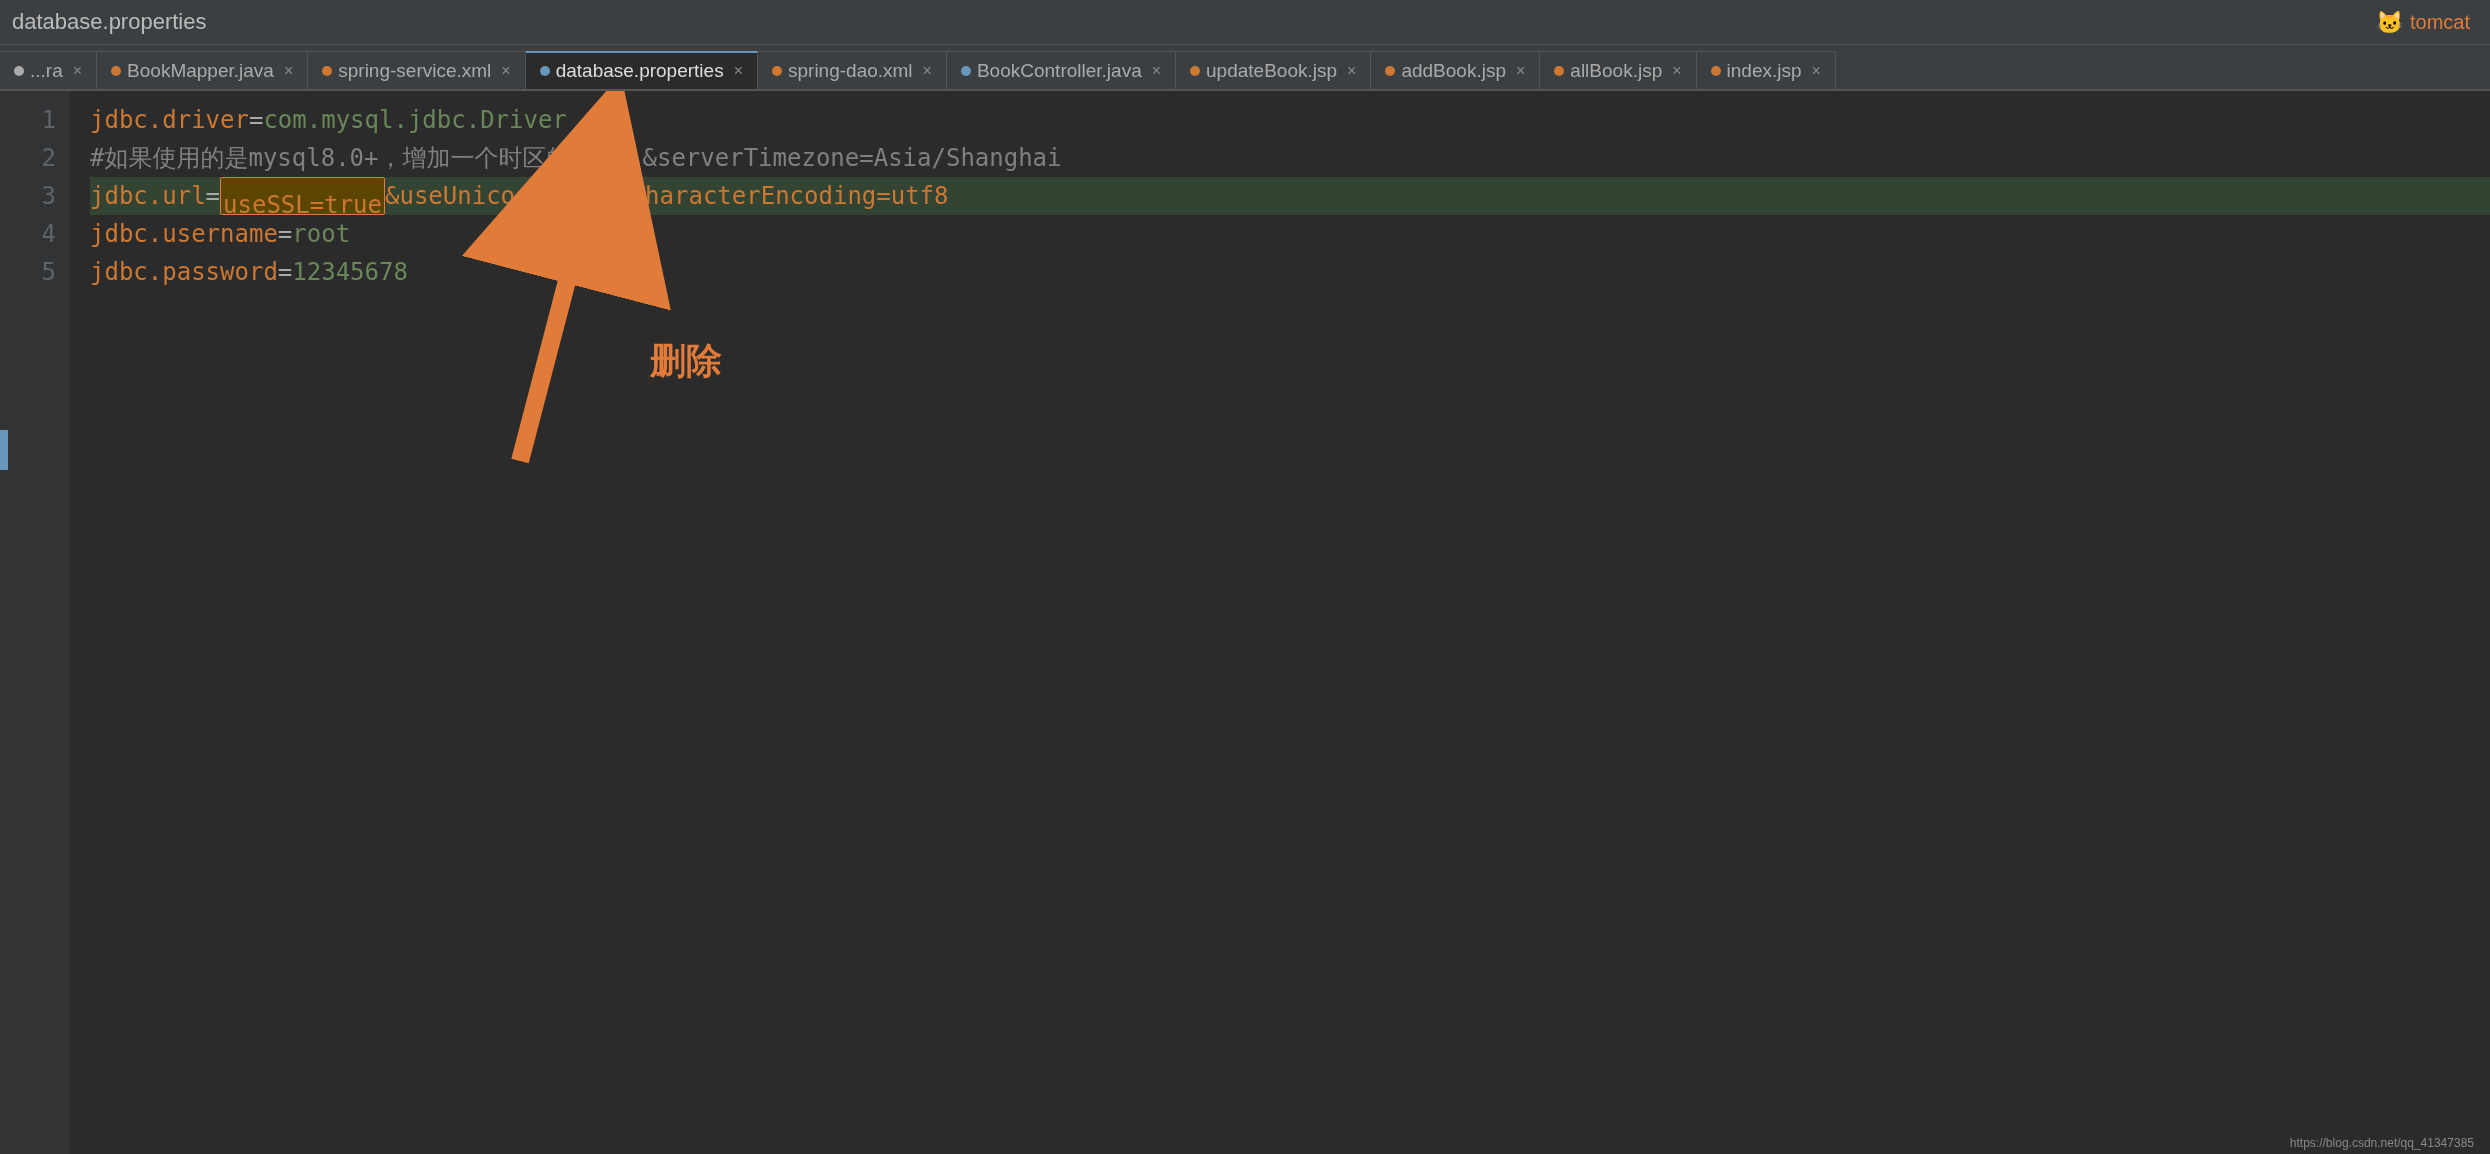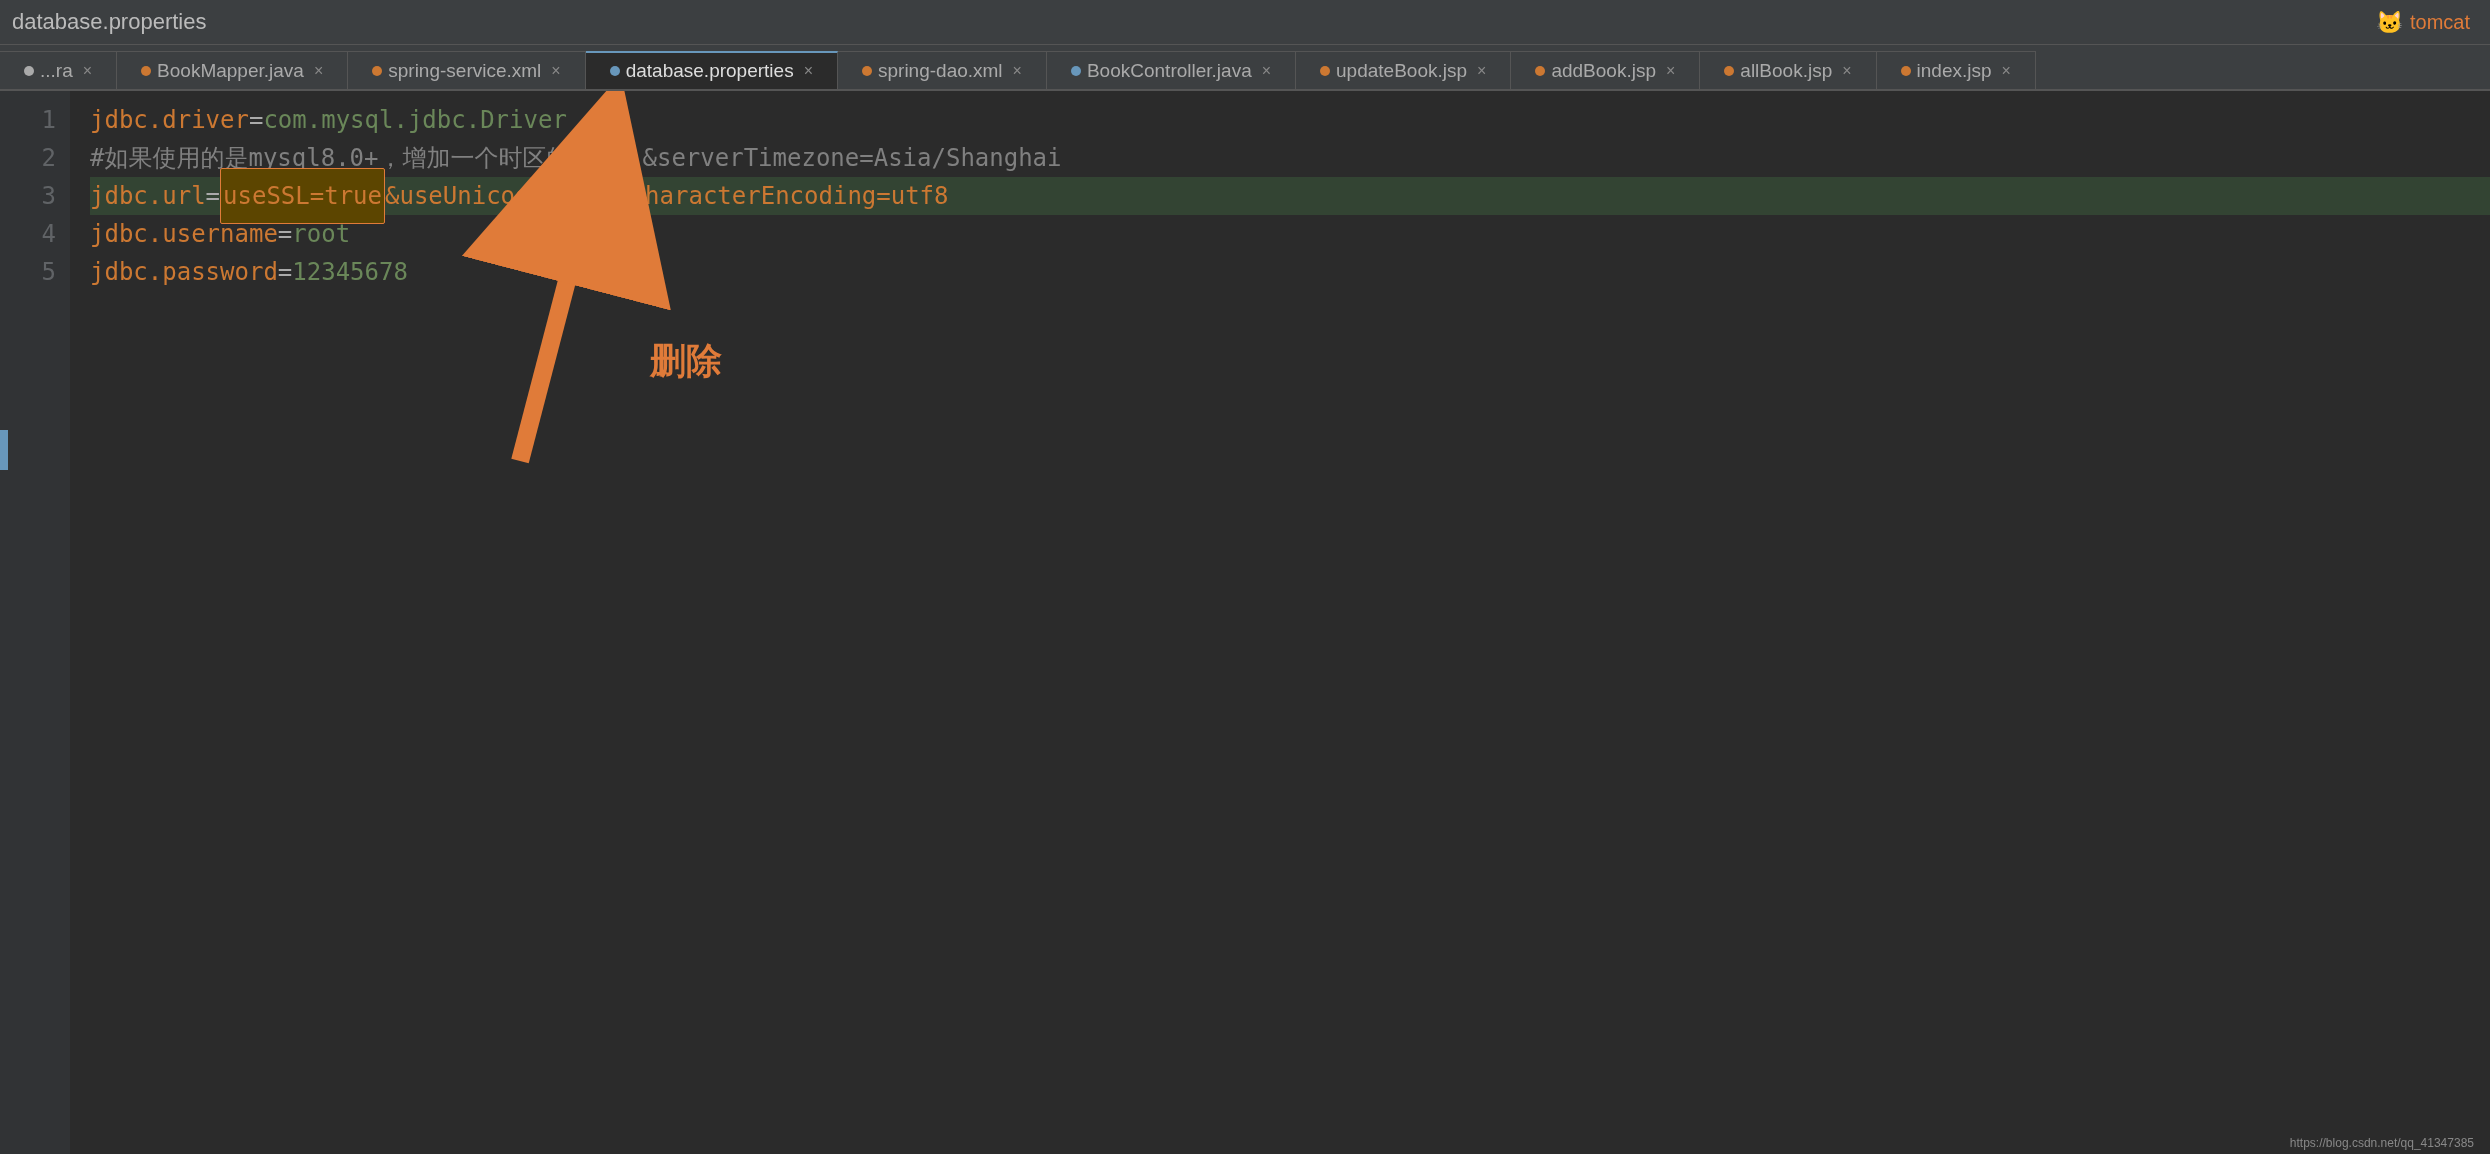--- a/index.html
+++ b/index.html
@@ -51,21 +51,21 @@
       display: flex;
       align-items: flex-end;
       border-bottom: 2px solid #555;
       overflow-x: auto;
       white-space: nowrap;
     }
     .tab {
       display: inline-flex;
       align-items: center;
       height: 38px;
-      padding: 0 24px;
+      padding: 0 14px;
       font-size: 19px;
       font-family: sans-serif;
       color: #aaa;
       background: #3c3f41;
       border-right: 1px solid #555;
       border-top: 1px solid #555;
       cursor: pointer;
       gap: 6px;
       position: relative;
     }
@@ -116,21 +116,20 @@
     .code-content {
       flex: 1;
       padding: 10px 0 10px 20px;
       font-size: 24px;
       line-height: 38px;
       position: relative;
     }
 
     .code-line {
       display: flex;
-      align-items: center;
       height: 38px;
       white-space: pre;
     }
 
     .line-3 {
       background: #334433;
     }
 
     
     .c-key { color: #cc7832; }       

